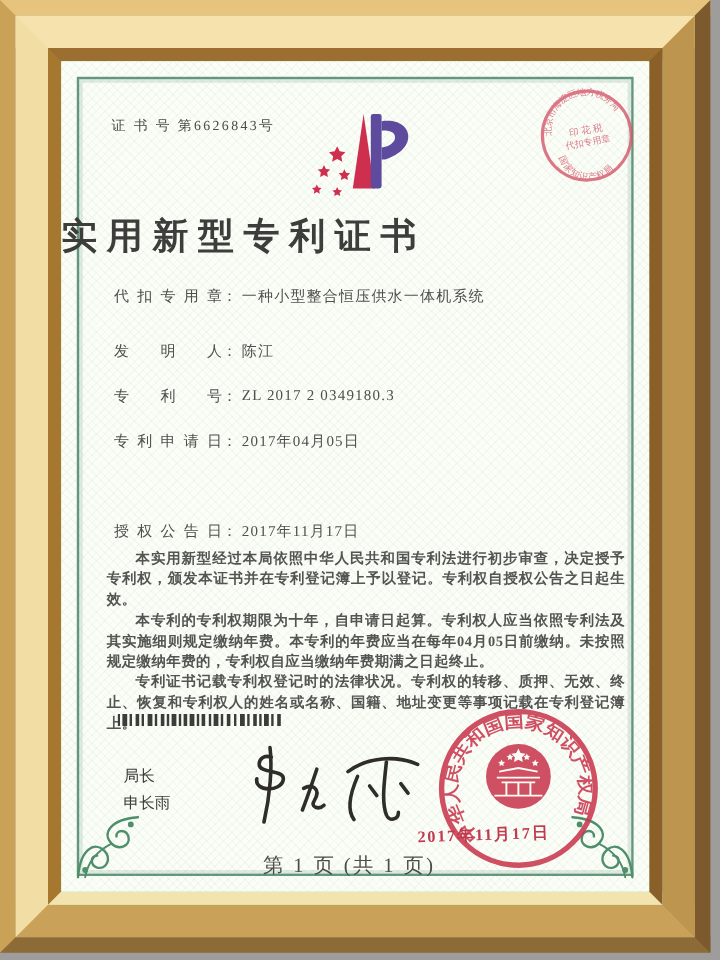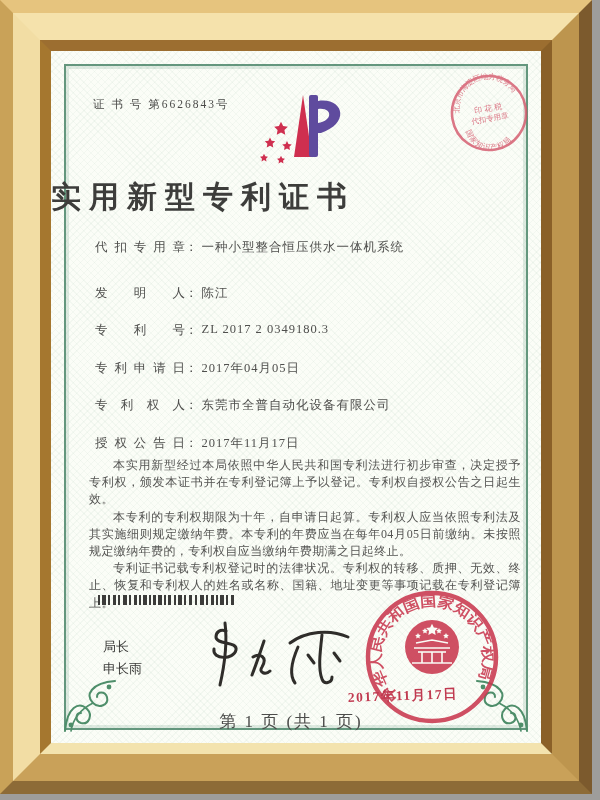--- a/index.html
+++ b/index.html
@@ -28,21 +28,21 @@
   .title{position:absolute;left:0;top:126px;width:100%;text-align:left;
       font-size:30px;font-weight:600;color:#3d3d3b;letter-spacing:8px;}
   
   .field-row{position:absolute;left:44px;font-size:12.5px;color:#4f4f4d;white-space:nowrap;}
   .flabel{display:inline-block;width:90px;text-align:justify;text-align-last:justify;vertical-align:top;}
   .fcolon{display:inline-block;vertical-align:top;}
   .fvalue{display:inline-block;margin-left:4px;letter-spacing:1px;vertical-align:top;}
   .row0{top:188px}.row1{top:234px}.row2{top:271px}.row3{top:309px}.row4{top:346px}.row5{top:384px}
   
   .body-text{position:absolute;left:38px;top:406px;width:432px;font-size:12px;
-      line-height:17.2px;color:#545452;letter-spacing:.4px;text-align:justify;}
+      line-height:17.2px;color:#545452;letter-spacing:.4px;text-align:justify;font-weight:bold;}
   .body-text p{margin:0;text-indent:2em;}
   
   .barcode{position:absolute;left:47px;top:544px;}
   .signer{position:absolute;left:52px;top:585px;font-family:"Liberation Sans","DejaVu Sans",sans-serif;
       font-weight:normal;color:#3a3a38;font-size:13px;line-height:22px;}
   .signature{position:absolute;left:145px;top:566px;}
   .footer{position:absolute;left:155px;top:659px;width:170px;text-align:center;
       font-size:17px;color:#4c4c4a;letter-spacing:2px;}
   
   .seal-tax{position:absolute;left:390px;top:14px;transform:rotate(-10deg);}
@@ -103,23 +103,20 @@
       <span class="flabel">代扣专用章</span><span class="fcolon">：</span><span class="fvalue">一种小型整合恒压供水一体机系统</span>
     </div>
     <div class="field-row row1">
       <span class="flabel">发明人</span><span class="fcolon">：</span><span class="fvalue">陈江</span>
     </div>
     <div class="field-row row2">
       <span class="flabel">专利号</span><span class="fcolon">：</span><span class="fvalue">ZL 2017 2 0349180.3</span>
     </div>
     <div class="field-row row3">
       <span class="flabel">专利申请日</span><span class="fcolon">：</span><span class="fvalue">2017年04月05日</span>
-    </div>
-    <div class="field-row row4">
-      <span class="flabel">专利权人</span><span class="fcolon">：</span><span class="fvalue">东莞市全普自动化设备有限公司</span>
     </div>
     <div class="field-row row5">
       <span class="flabel">授权公告日</span><span class="fcolon">：</span><span class="fvalue">2017年11月17日</span>
     </div>
 
     <div class="body-text">
       <p>本实用新型经过本局依照中华人民共和国专利法进行初步审查，决定授予专利权，颁发本证书并在专利登记簿上予以登记。专利权自授权公告之日起生效。</p>
       <p>本专利的专利权期限为十年，自申请日起算。专利权人应当依照专利法及其实施细则规定缴纳年费。本专利的年费应当在每年04月05日前缴纳。未按照规定缴纳年费的，专利权自应当缴纳年费期满之日起终止。</p>
       <p>专利证书记载专利权登记时的法律状况。专利权的转移、质押、无效、终止、恢复和专利权人的姓名或名称、国籍、地址变更等事项记载在专利登记簿上。</p>
     </div>

